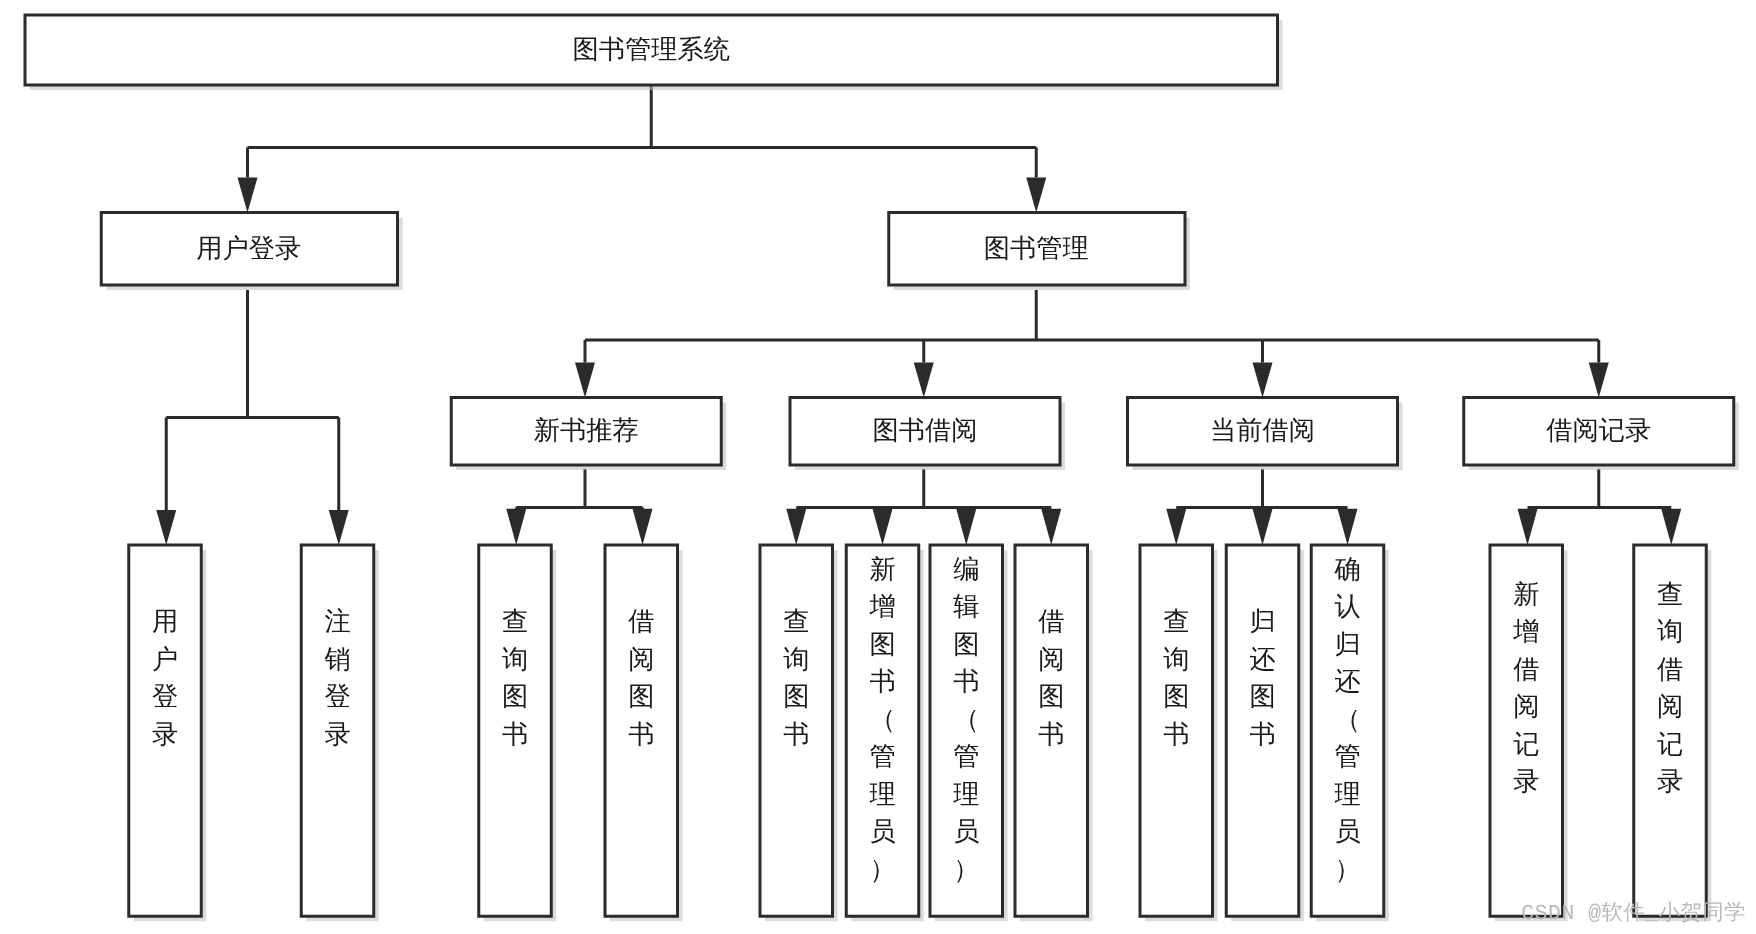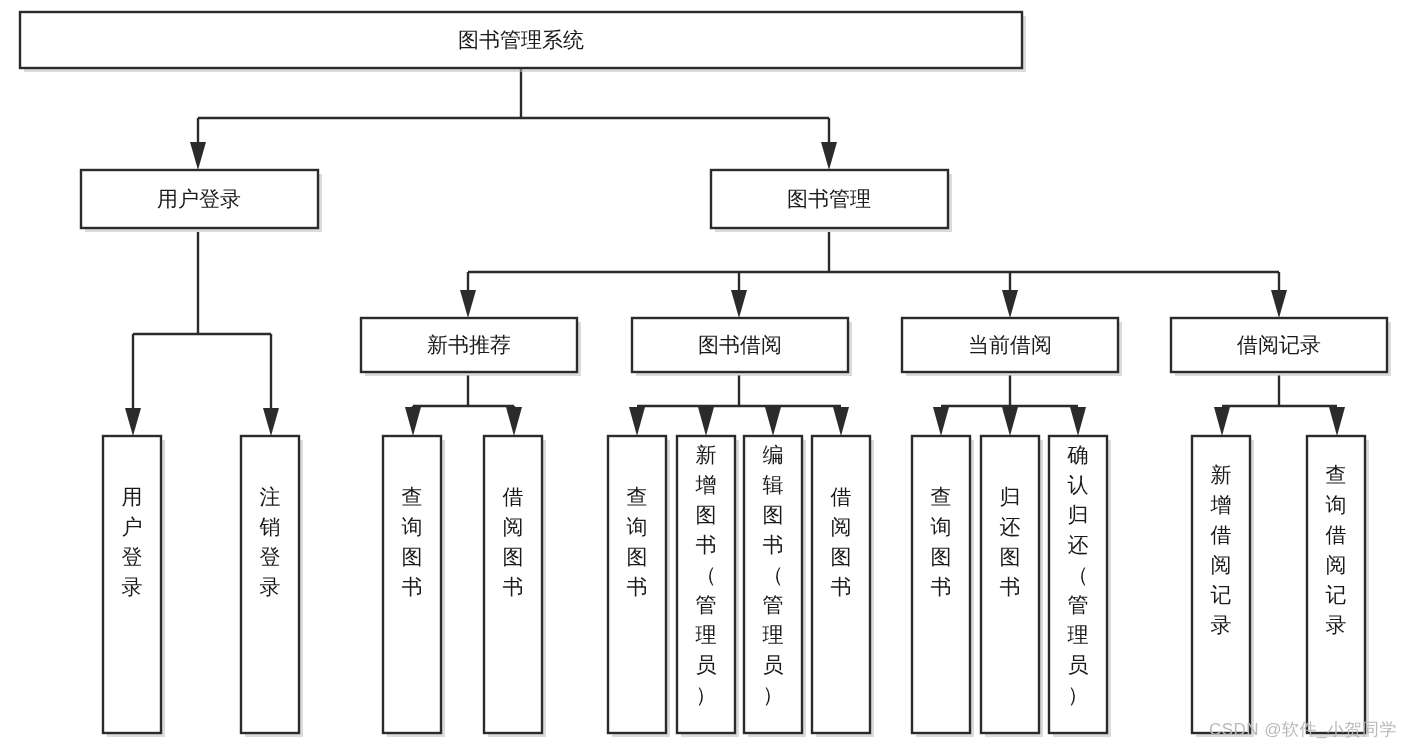--- a/index.html
+++ b/index.html
@@ -57,21 +57,21 @@
   .node-label-v {
     fill: #1a1a1a;
     font-family: "Liberation Sans", "DejaVu Sans", sans-serif;
     font-size: 21px;
     text-anchor: middle;
   }
   .watermark-text {
     position: absolute;
     right: 8px;
     bottom: 6px;
-    font-family: Liberation Sans, sans-serif;
+    font-family: Liberation Mono, monospace;
     font-size: 17px;
     color: #b9b9b9;
     letter-spacing: 0.5px;
     white-space: nowrap;
     user-select: none;
   }
 </style>
 </head>
 <body>
 

